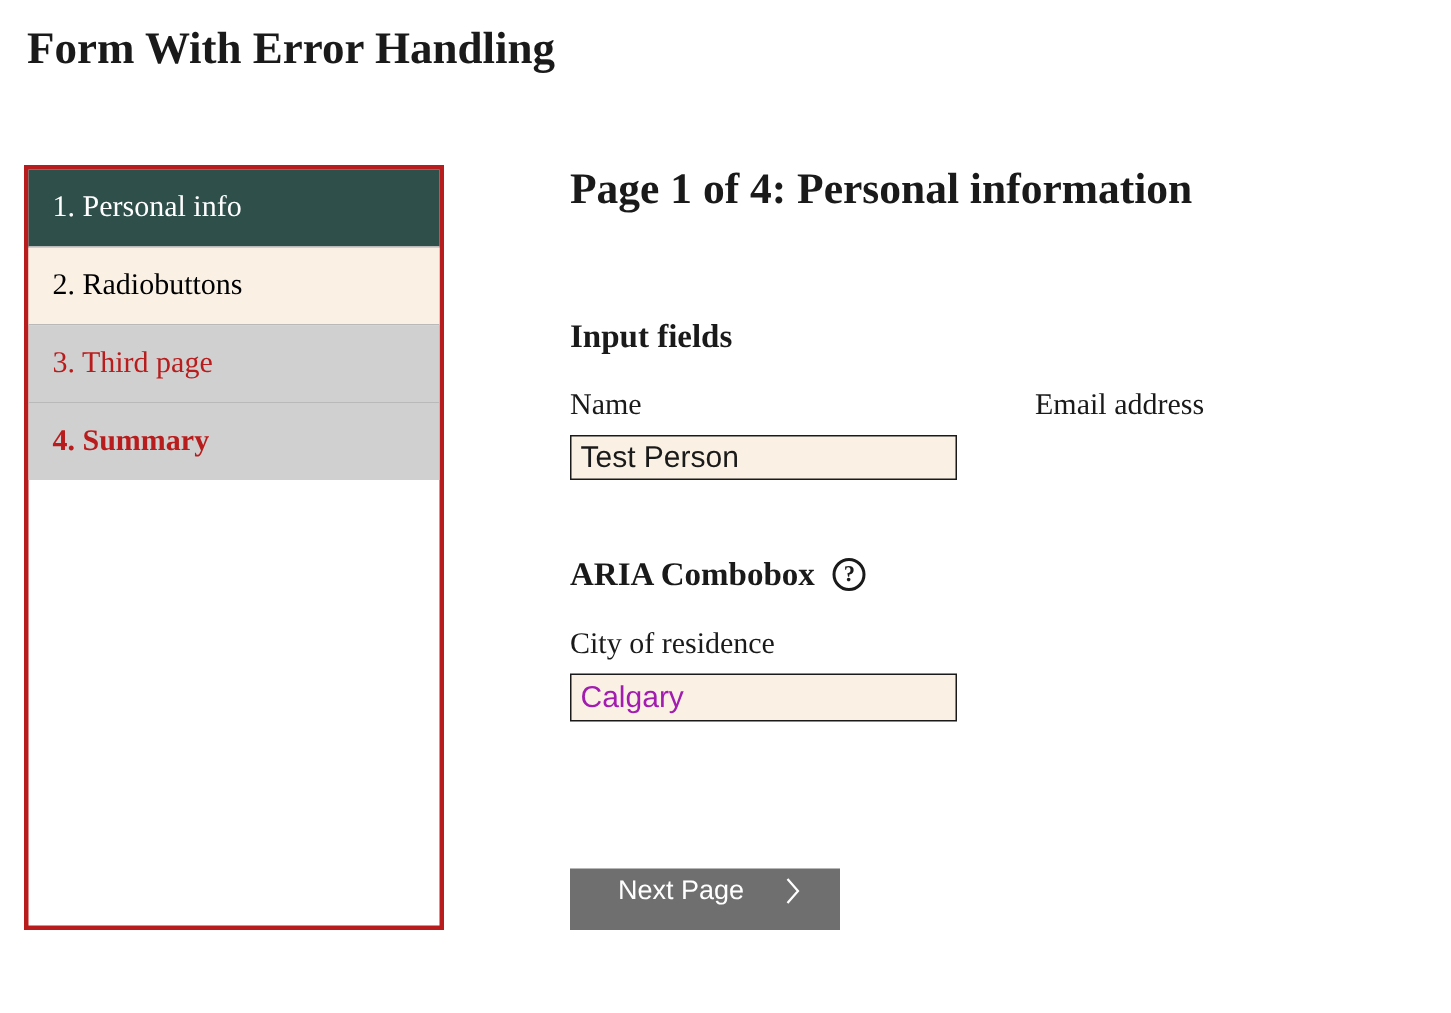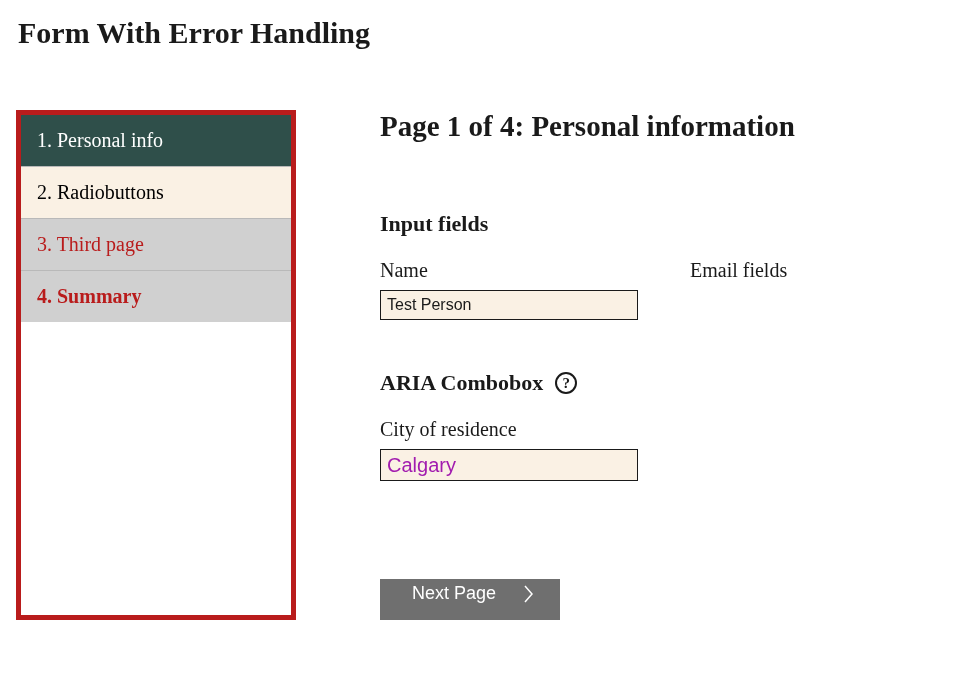--- a/index.html
+++ b/index.html
@@ -16,21 +16,21 @@
       margin-bottom: 60px;
       margin-left: 2px;
     }
     .layout {
       display: flex;
       gap: 84px;
     }
     
     .sidebar {
       width: 280px;
-      border: 5px solid #b91c1c;
+      border: 3px solid #b91c1c;
     }
     .step {
       padding: 14px 16px;
       font-size: 20px;
       border-bottom: 1px solid #b9b9b9;
     }
     .step:last-child { border-bottom: none; font-weight: bold; }
     .step-active {
       background: #2f4f4a;
       color: #fff;
@@ -69,21 +69,21 @@
       display: flex;
       flex-direction: column;
     }
     .field-label {
       font-size: 20px;
       font-weight: normal;
       margin-bottom: 8px;
     }
     .text-input {
       font-family: Helvetica, Arial, sans-serif;
-      font-size: 16px;
+      font-size: 20px;
       padding: 2px 6px;
       width: 258px;
       height: 30px;
       border: 1.5px solid #1a1a1a;
       background: #faf1e4;
       color: #1a1a1a;
     }
     .help-icon {
       display: inline-flex;
       align-items: center;
@@ -145,21 +145,21 @@
     <h2 class="main-title">Page 1 of 4: Personal information</h2>
 
     <h3 class="section-title">Input fields</h3>
 
     <div class="fields-row">
       <div class="field">
         <label class="field-label">Name</label>
         <input type="text" class="text-input" value="Test Person" style="">
       </div>
       <div class="field">
-        <label class="field-label">Email fields</label>
+        <label class="field-label">Email address</label>
       </div>
     </div>
 
     <h3 class="section-title">
       <span>ARIA Combobox</span>
       <span class="help-icon">?</span>
     </h3>
 
     <div class="field">
       <label class="field-label">City of residence</label>

